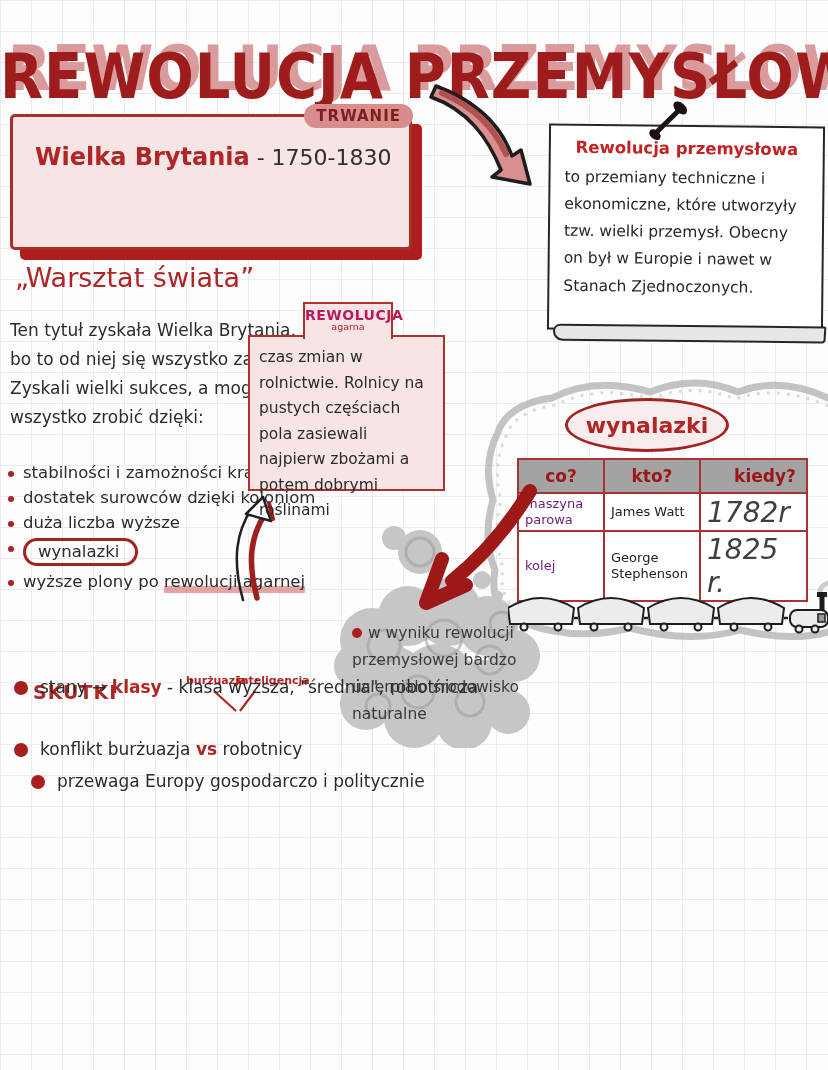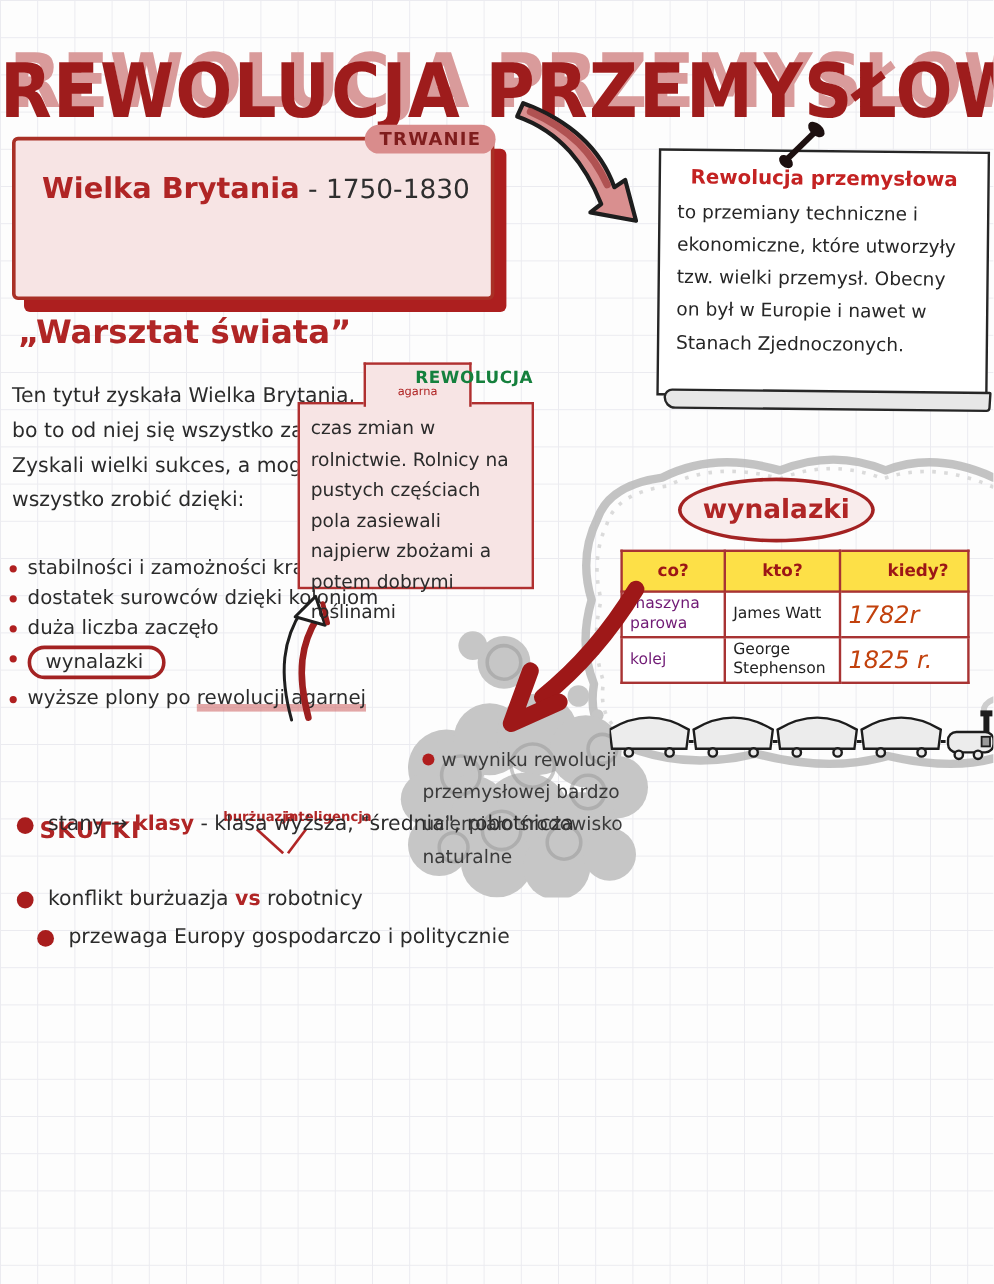--- a/index.html
+++ b/index.html
@@ -59,21 +59,21 @@
   }
   .note-curl{
     position:absolute;left:4px;right:-5px;bottom:-13px;height:13px;
     background:#e7e7e7;border:2px solid #262626;
     border-radius:8px 2px 4px 12px;
     transform:skewX(-3deg);
   }
   
   .workshop-heading{
     position:absolute;left:15px;top:262px;
-    color:#b02525;font-size:27px;font-weight:700;
+    color:#b02525;font-size:27px;font-weight:400;
   }
   .workshop-intro{
     position:absolute;left:10px;top:316px;width:292px;
     color:#2b2b2b;font-size:17px;line-height:1.7;
   }
   .workshop-list{
     position:absolute;left:8px;top:463px;width:340px;
     list-style:none;margin:0;padding:0;
   }
   .workshop-list li{
@@ -89,49 +89,49 @@
     background:linear-gradient(transparent 68%,rgba(205,95,95,.55) 68%);
     padding-bottom:2px;
   }
   .up-arrow{position:absolute;left:224px;top:494px;}
   
   .agr-tab{
     position:absolute;left:303px;top:302px;width:86px;height:35px;
     background:#f7e4e4;border:2.5px solid #b03030;border-bottom:none;
     text-align:center;z-index:2;
   }
-  .agr-tab-title{color:#15803d;font-size:14px;font-weight:700;letter-spacing:.5px;margin-top:3px;padding-left:41px;}
+  .agr-tab-title{color:#be185d;font-size:14px;font-weight:700;letter-spacing:.5px;margin-top:3px;}
   .agr-tab-sub{color:#b02525;font-size:9.5px;margin-top:-2px;}
   .agr-box{
     position:absolute;left:248px;top:335px;width:193px;height:152px;
     background:#f7e4e4;border:2.5px solid #b03030;z-index:1;
   }
   .agr-body{margin:8px 9px;color:#2b2b2b;font-size:15.5px;line-height:1.65;}
   
   .cloud-outline{position:absolute;left:480px;top:368px;}
   .inventions-oval{
     position:absolute;left:565px;top:398px;width:158px;height:48px;
     background:#f9ecec;border:3px solid #a32222;border-radius:50%;
     display:flex;align-items:center;justify-content:center;
     color:#b02525;font-size:22px;font-weight:600;z-index:2;
   }
   .inv-table{
     position:absolute;left:517px;top:458px;z-index:2;
     border-collapse:collapse;background:#ffffff;
   }
   .inv-table th,.inv-table td{border:2.5px solid #a83333;}
   .inv-table th{
-    background:#fde047;color:#9c1616;font-size:14px;font-weight:600;
+    background:#a3a3a3;color:#9c1616;font-size:17px;font-weight:600;
     height:30px;
   }
   .inv-table td{padding:1px 6px;height:34px;}
   .col-what{width:82px;} .col-who{width:92px;margin-left:13px;} .col-when{width:80px;padding-left:24px;}
   .cell-what{color:#701a75;font-size:13px;line-height:1.2;}
   .cell-who{color:#222;font-size:13px;line-height:1.2;}
-  .cell-when{color:#c2410c;font-size:20px;font-style:italic;}
+  .cell-when{color:#404040;font-size:28px;font-style:italic;}
   .train{position:absolute;left:508px;top:572px;z-index:2;}
   
   .smoke-cloud{position:absolute;left:332px;top:520px;}
   .pollution-text{
     position:absolute;left:352px;top:620px;width:186px;z-index:2;
     color:#3a3a3a;font-size:15.5px;line-height:1.75;
   }
   .pollution-dot{
     display:inline-block;width:10px;height:10px;border-radius:50%;
     background:#b01d1d;margin-right:6px;
@@ -192,21 +192,21 @@
     <li>
         <span class="small-dot"></span>
         <span>stabilności i zamożności kraju</span>
       </li>
     <li>
         <span class="small-dot"></span>
         <span>dostatek surowców dzięki koloniom</span>
       </li>
     <li>
         <span class="small-dot"></span>
-        <span>duża liczba zaczęło</span>
+        <span>duża liczba wyższe</span>
       </li>
     <li>
         <span class="small-dot"></span>
         <span class="circled">wynalazki</span>
       </li>
     <li>
         <span class="small-dot"></span>
         <span><span>wyższe plony po </span><span class="hl">rewolucji agarnej</span></span>
       </li>
   </ul>

